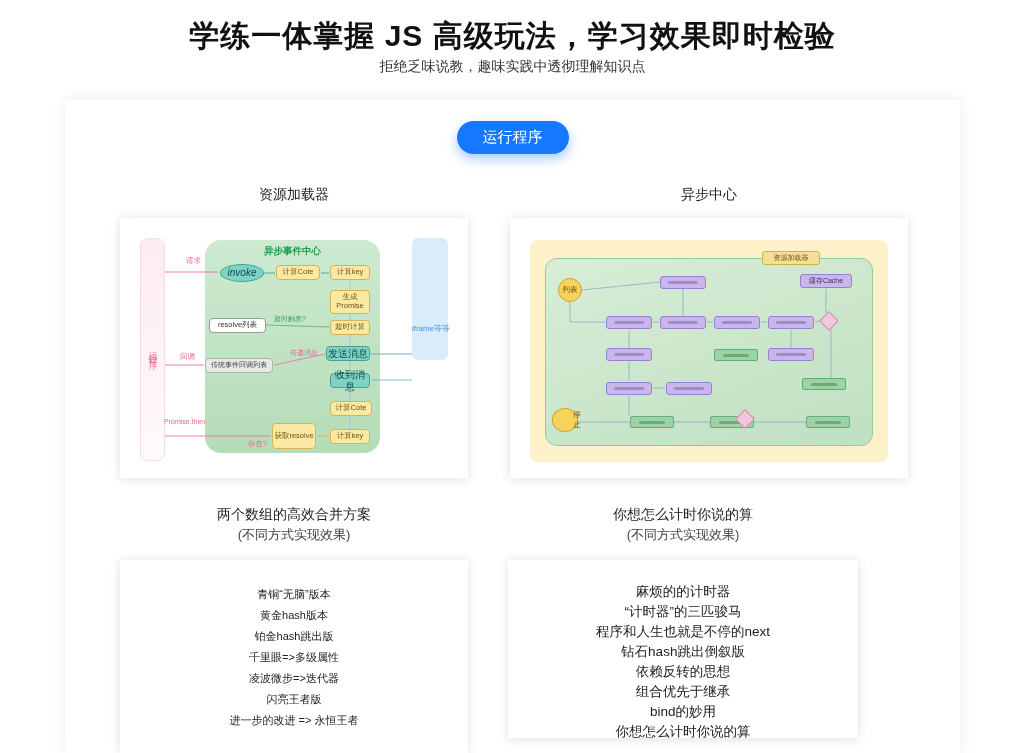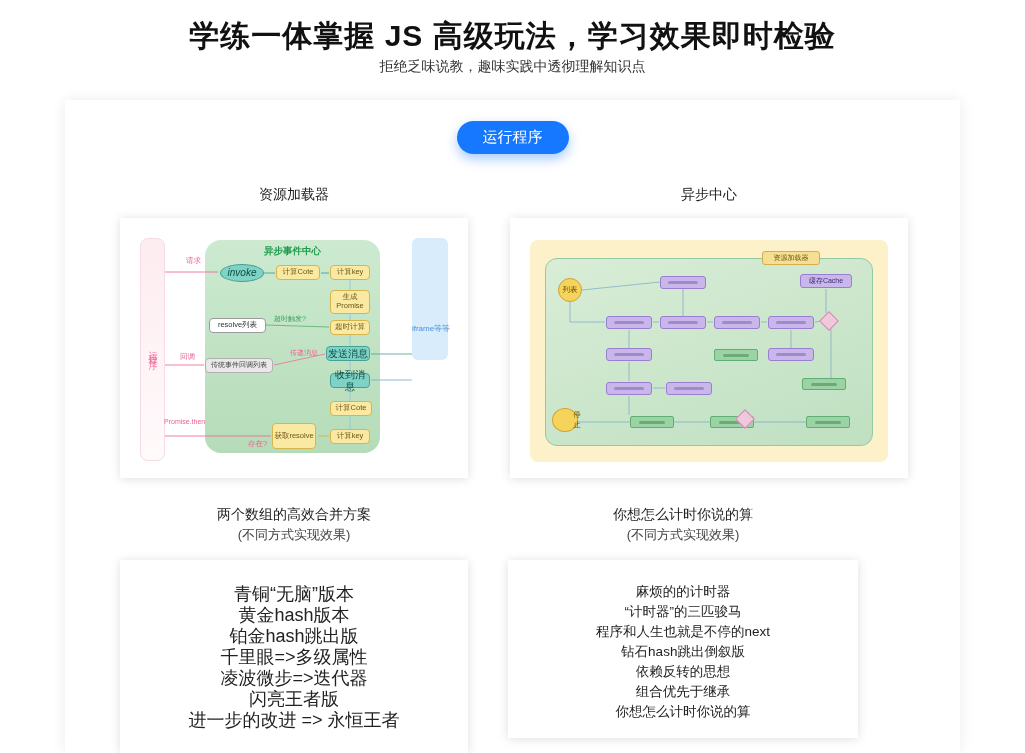--- a/index.html
+++ b/index.html
@@ -88,21 +88,21 @@
 
   
   .list-header { position:absolute; text-align:center; font-size:14px; color:#222; }
   .list-sub { position:absolute; text-align:center; font-size:13px; color:#444; }
   #lh1 { left:55px;  width:348px; top:406px; }
   #ls1 { left:55px;  width:348px; top:426px; }
   #lh2 { left:443px; width:350px; top:406px; }
   #ls2 { left:443px; width:350px; top:426px; }
   #list-left  { left:55px;  top:460px; width:348px; height:193px; padding-top:24px; }
   #list-right { left:443px; top:460px; width:350px; height:178px; padding-top:22px; }
-  #list-left .list-item  { text-align:center; font-size:18px; color:#222; line-height:21px; }
+  #list-left .list-item  { text-align:center; font-size:11px; color:#222; line-height:21px; }
   #list-right .list-item { text-align:center; font-size:13.5px; color:#222; line-height:20px; }
 </style>
 </head>
 <body>
 
 <h1 class="page-title">学练一体掌握 JS 高级玩法，学习效果即时检验</h1>
 <p class="page-subtitle">拒绝乏味说教，趣味实践中透彻理解知识点</p>
 
 <div class="panel">
 
@@ -220,16 +220,17 @@
     <div class="list-item">进一步的改进 =&gt; 永恒王者</div>
   </div>
 
   <div class="card" id="list-right">
     <div class="list-item">麻烦的的计时器</div>
     <div class="list-item">“计时器”的三匹骏马</div>
     <div class="list-item">程序和人生也就是不停的next</div>
     <div class="list-item">钻石hash跳出倒叙版</div>
     <div class="list-item">依赖反转的思想</div>
     <div class="list-item">组合优先于继承</div>
+    <div class="list-item">bind的妙用</div>
     <div class="list-item">你想怎么计时你说的算</div>
   </div>
 
 </div>
 
 </body></html>

